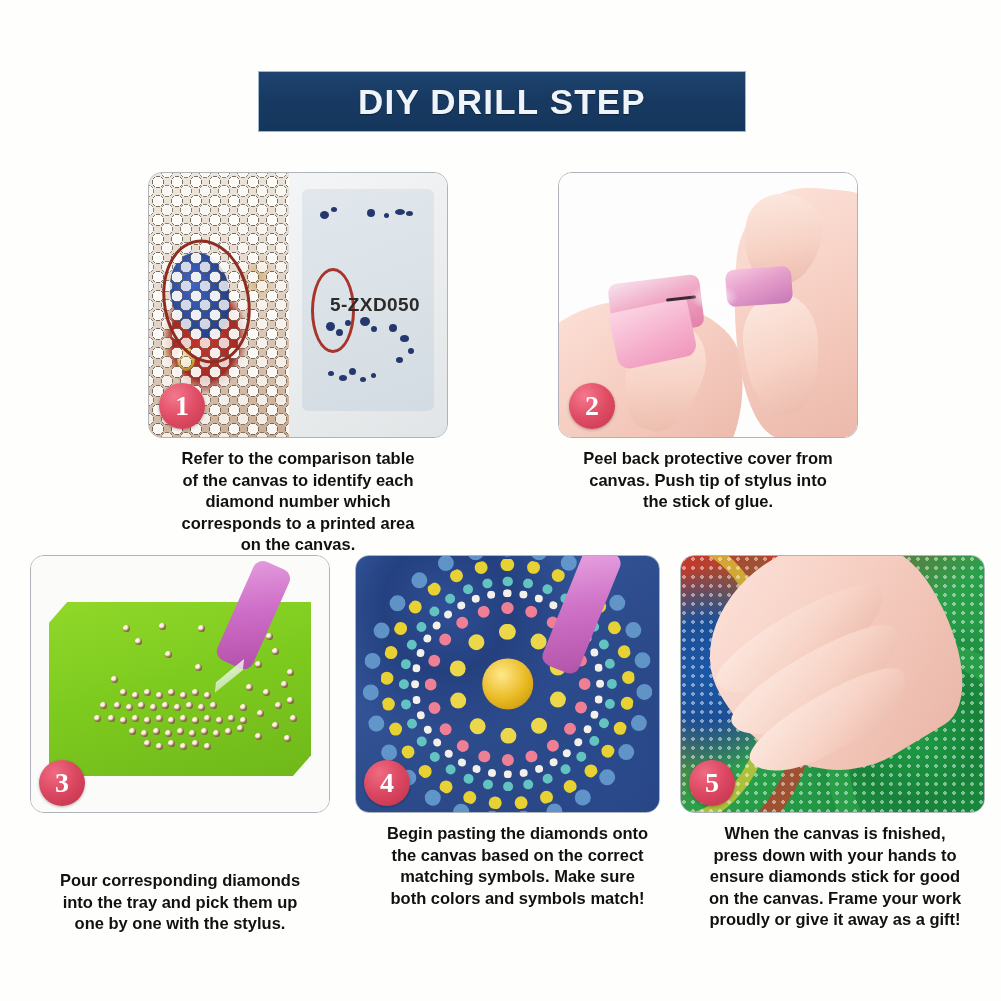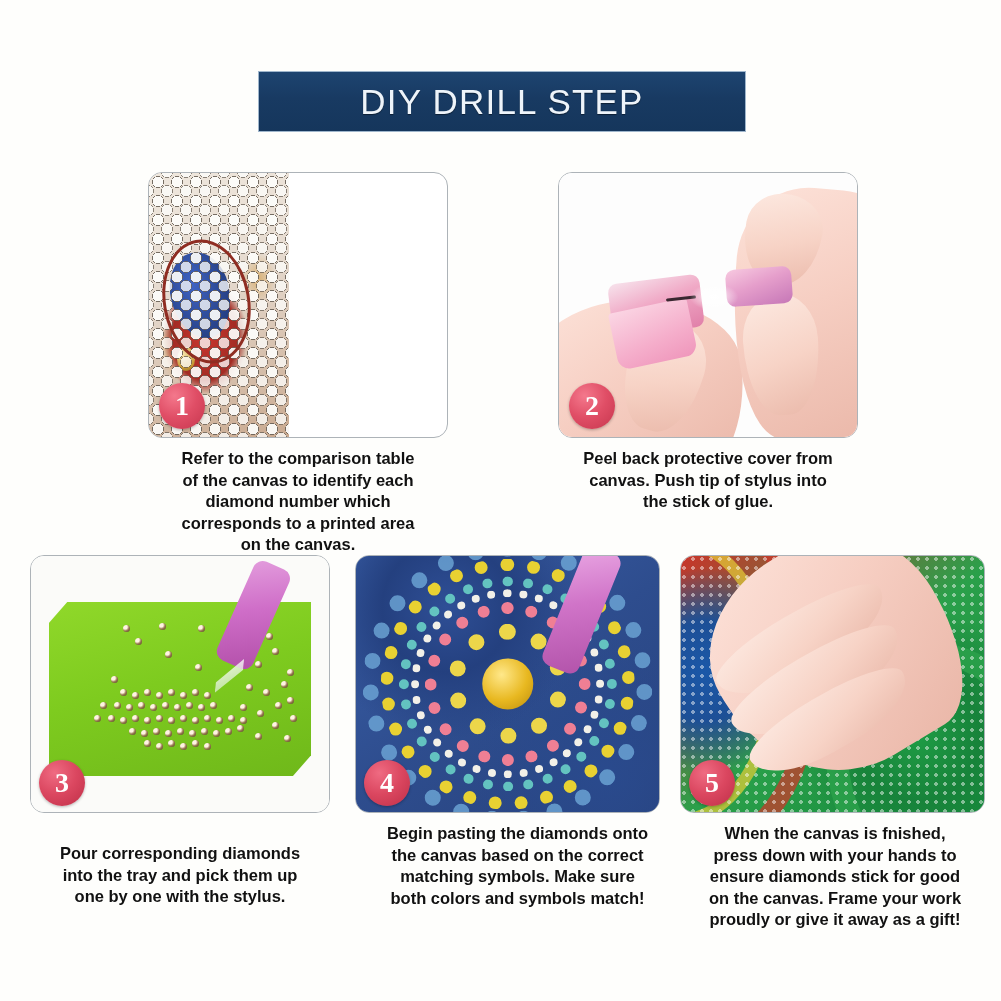--- a/index.html
+++ b/index.html
@@ -26,21 +26,21 @@
     background: linear-gradient(180deg, #1d4470 0%, #183a62 45%, #15365c 100%);
     border: 1px solid #9fb6cc;
     box-sizing: border-box;
     display: flex;
     align-items: center;
     justify-content: center;
   }
   #header-banner .title {
     color: #eef4fa;
     font-size: 35px;
-    font-weight: 400;
+    font-weight: 700;
     letter-spacing: 1.2px;
     white-space: nowrap;
     text-shadow: 0 1px 1px rgba(0,0,0,.45);
   }
 
   
   .panel {
     position: absolute;
     border: 1.4px solid #adb3b8;
     border-radius: 14px;
@@ -228,20 +228,48 @@
 </div>
 
 <div class="panel" id="panel-1" style="left:148px; top:172px; width:300px; height:266px;">
   <div class="art">
     <div class="p1-left">
       <div class="p1-blue"></div>
       <div class="p1-gold"></div>
       <div class="p1-dots"></div>
       <div class="p1-dots2"></div>
       <div class="p1-ring"></div>
+    </div>
+    <div class="p1-right">
+      <div class="p1-baggie">
+        <div class="p1-beads">
+          <i style="left:14%;top:10%;width:9px;height:8px;"></i>
+          <i style="left:22%;top:8%;width:6px;height:5px;"></i>
+          <i style="left:49%;top:9%;width:8px;height:8px;"></i>
+          <i style="left:62%;top:11%;width:5px;height:5px;"></i>
+          <i style="left:70%;top:9%;width:10px;height:6px;"></i>
+          <i style="left:79%;top:10%;width:7px;height:5px;"></i>
+          <i style="left:18%;top:60%;width:9px;height:9px;"></i>
+          <i style="left:26%;top:63%;width:7px;height:7px;"></i>
+          <i style="left:33%;top:59%;width:6px;height:6px;"></i>
+          <i style="left:44%;top:58%;width:10px;height:9px;"></i>
+          <i style="left:52%;top:62%;width:6px;height:6px;"></i>
+          <i style="left:66%;top:61%;width:8px;height:8px;"></i>
+          <i style="left:74%;top:66%;width:9px;height:7px;"></i>
+          <i style="left:80%;top:72%;width:6px;height:6px;"></i>
+          <i style="left:71%;top:76%;width:7px;height:6px;"></i>
+          <i style="left:20%;top:82%;width:6px;height:5px;"></i>
+          <i style="left:28%;top:84%;width:8px;height:6px;"></i>
+          <i style="left:36%;top:81%;width:7px;height:7px;"></i>
+          <i style="left:44%;top:85%;width:6px;height:5px;"></i>
+          <i style="left:52%;top:83%;width:5px;height:5px;"></i>
+        </div>
+      </div>
+      <div class="p1-code-ring"></div>
+      <div class="p1-code">5-ZXD050</div>
     </div>
   </div>
   <div class="badge" style="left:10px; bottom:8px; width:46px; height:46px; font-size:28px;
               background: radial-gradient(circle at 34% 28%, #f4788c 0%, #e04e66 48%, #c6364e 100%);">
     <span>1</span>
   </div>
 </div>
 <div class="caption" style="left:148px; top:448px; width:300px;">Refer to the comparison table
 of the canvas to identify each
 diamond number which
@@ -369,21 +397,21 @@
                 border-radius: 10px; transform: rotate(24deg);"></div>
     <div style="position:absolute; left:62%; top:40%; width:9%; height:14%;
                 background: linear-gradient(150deg, rgba(255,255,255,.92), rgba(215,235,215,.55));
                 clip-path: polygon(100% 0%, 100% 30%, 0% 100%, 0% 72%); transform: rotate(4deg);"></div>
   </div>
   <div class="badge" style="left:8px; bottom:6px; width:46px; height:46px; font-size:28px;
               background: radial-gradient(circle at 34% 28%, #ef6b82 0%, #db4760 48%, #bf2f48 100%);">
     <span>3</span>
   </div>
 </div>
-<div class="caption" style="left:25px; top:843px; width:310px;">Pour corresponding diamonds
+<div class="caption" style="left:25px; top:870px; width:310px;">Pour corresponding diamonds
 into the tray and pick them up
 one by one with the stylus.</div>
 
 <div class="panel" id="panel-4" style="left:355px; top:555px; width:305px; height:258px;">
   <div class="art">
     <div class="p4-bg"></div>
     <div class="ring" style="width:96%; height:112%; border:16px dotted #6fa8d8; opacity:.8;"></div>
     <div class="ring" style="width:84%; height:98%; border:13px dotted #e8d132;"></div>
     <div class="ring" style="width:72%; height:84%; border:10px dotted #63c3c0;"></div>
     <div class="ring" style="width:64%; height:74%; border:8px dotted #f2f0e8;"></div>

